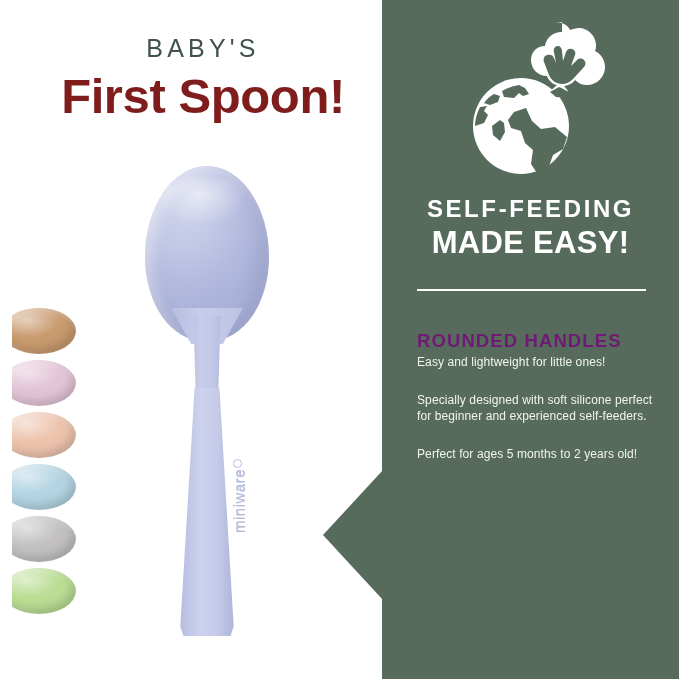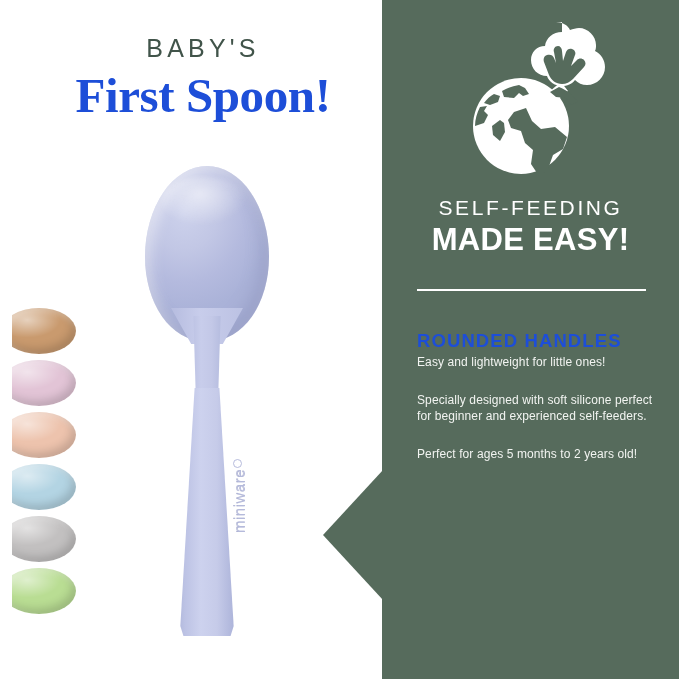--- a/index.html
+++ b/index.html
@@ -43,24 +43,23 @@
     letter-spacing: 4.2px;
     color: #41544a;
     line-height: 1;
     white-space: nowrap;
   }
   .headline {
     margin-top: 10px;
     font-size: 49px;
     font-weight: 700;
     letter-spacing: -0.4px;
-    color: #1d4ed8;
+    color: #7f1d1d;
     line-height: 1.04;
     white-space: nowrap;
-    font-family: Liberation Serif, serif;
   }
 
   
   .spoon-main {
     position: absolute;
     left: 131px;
     top: 166px;
     width: 128px;
     height: 470px;
   }
@@ -186,22 +185,22 @@
   }
 
   .panel-heading {
     position: absolute;
     left: 382px;
     top: 196px;
     width: 297px;
     text-align: center;
   }
   .panel-heading-top {
-    font-size: 21px;
-    font-weight: 400;
+    font-size: 24px;
+    font-weight: 700;
     letter-spacing: 2.6px;
     color: #ffffff;
     line-height: 1.1;
     white-space: nowrap;
   }
   .panel-heading-bottom {
     margin-top: 4px;
     font-size: 31px;
     font-weight: 700;
     letter-spacing: 0.3px;
@@ -224,21 +223,21 @@
     top: 330px;
     width: 244px;
   }
   .feature {
     margin-bottom: 22px;
   }
   .feature-title {
     font-size: 18.5px;
     font-weight: 700;
     letter-spacing: 1.1px;
-    color: #1d4ed8;
+    color: #701a75;
     line-height: 1.15;
     margin-bottom: 4px;
   }
   .feature-body {
     font-size: 12px;
     font-weight: 400;
     color: #f2f4f1;
     line-height: 1.32;
     letter-spacing: 0.1px;
   }

